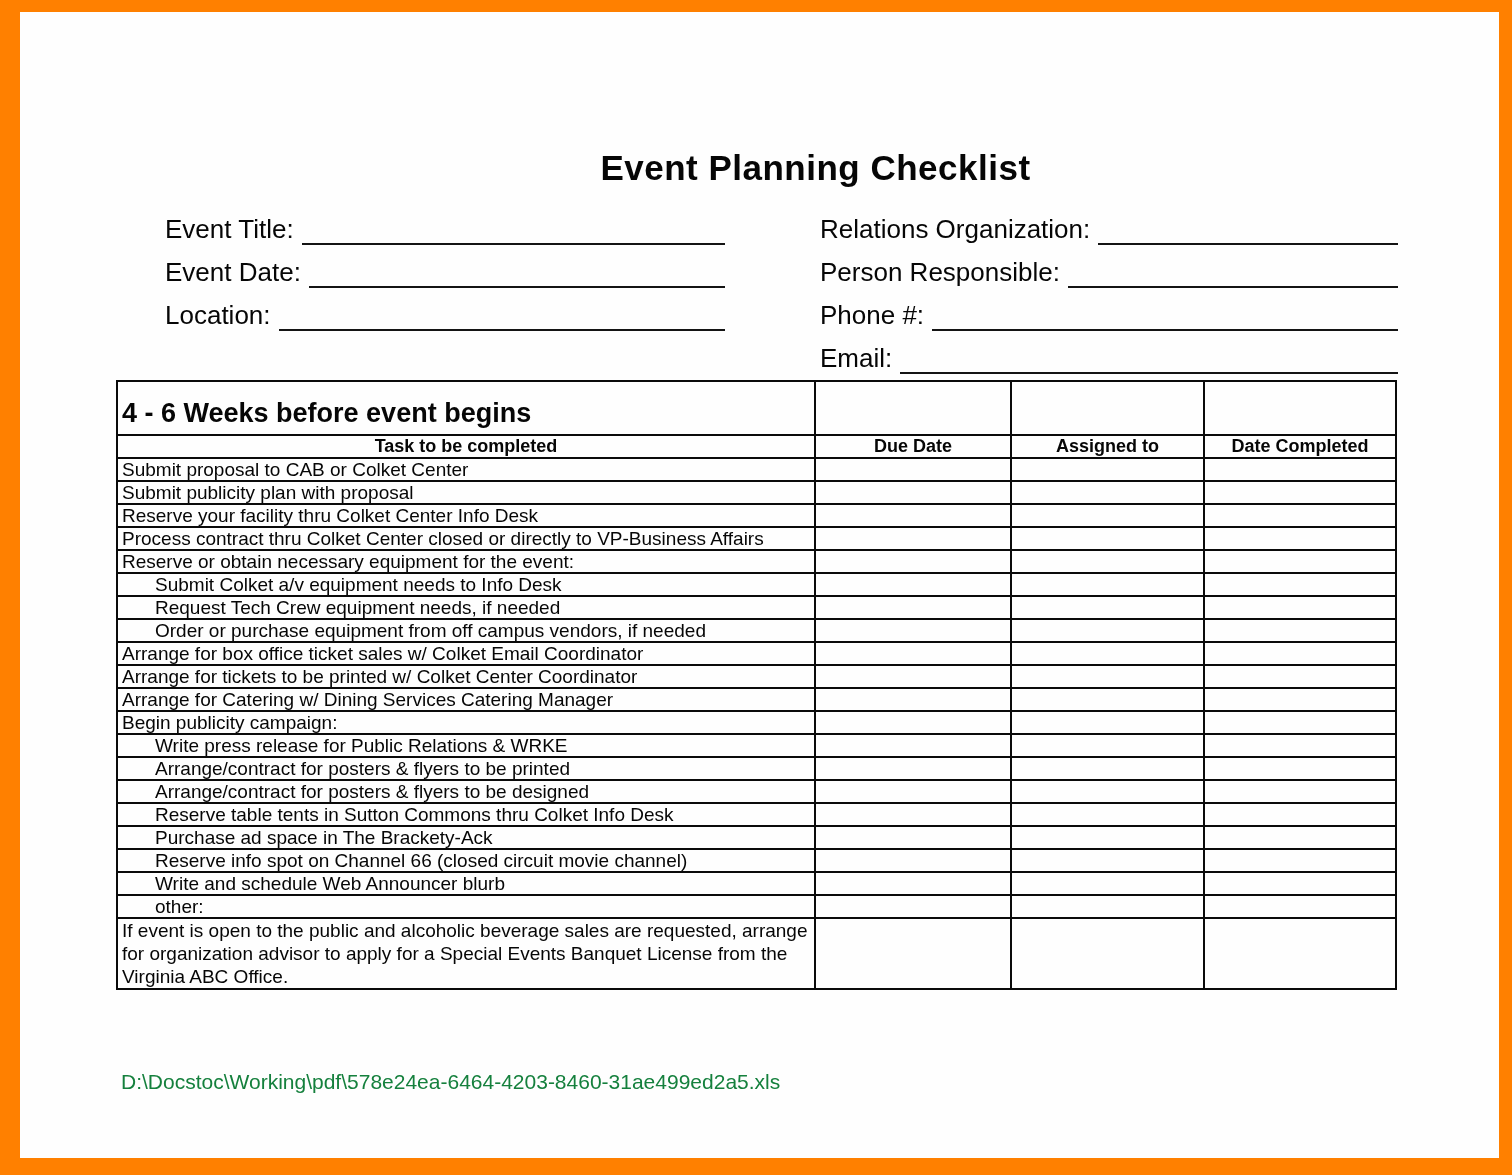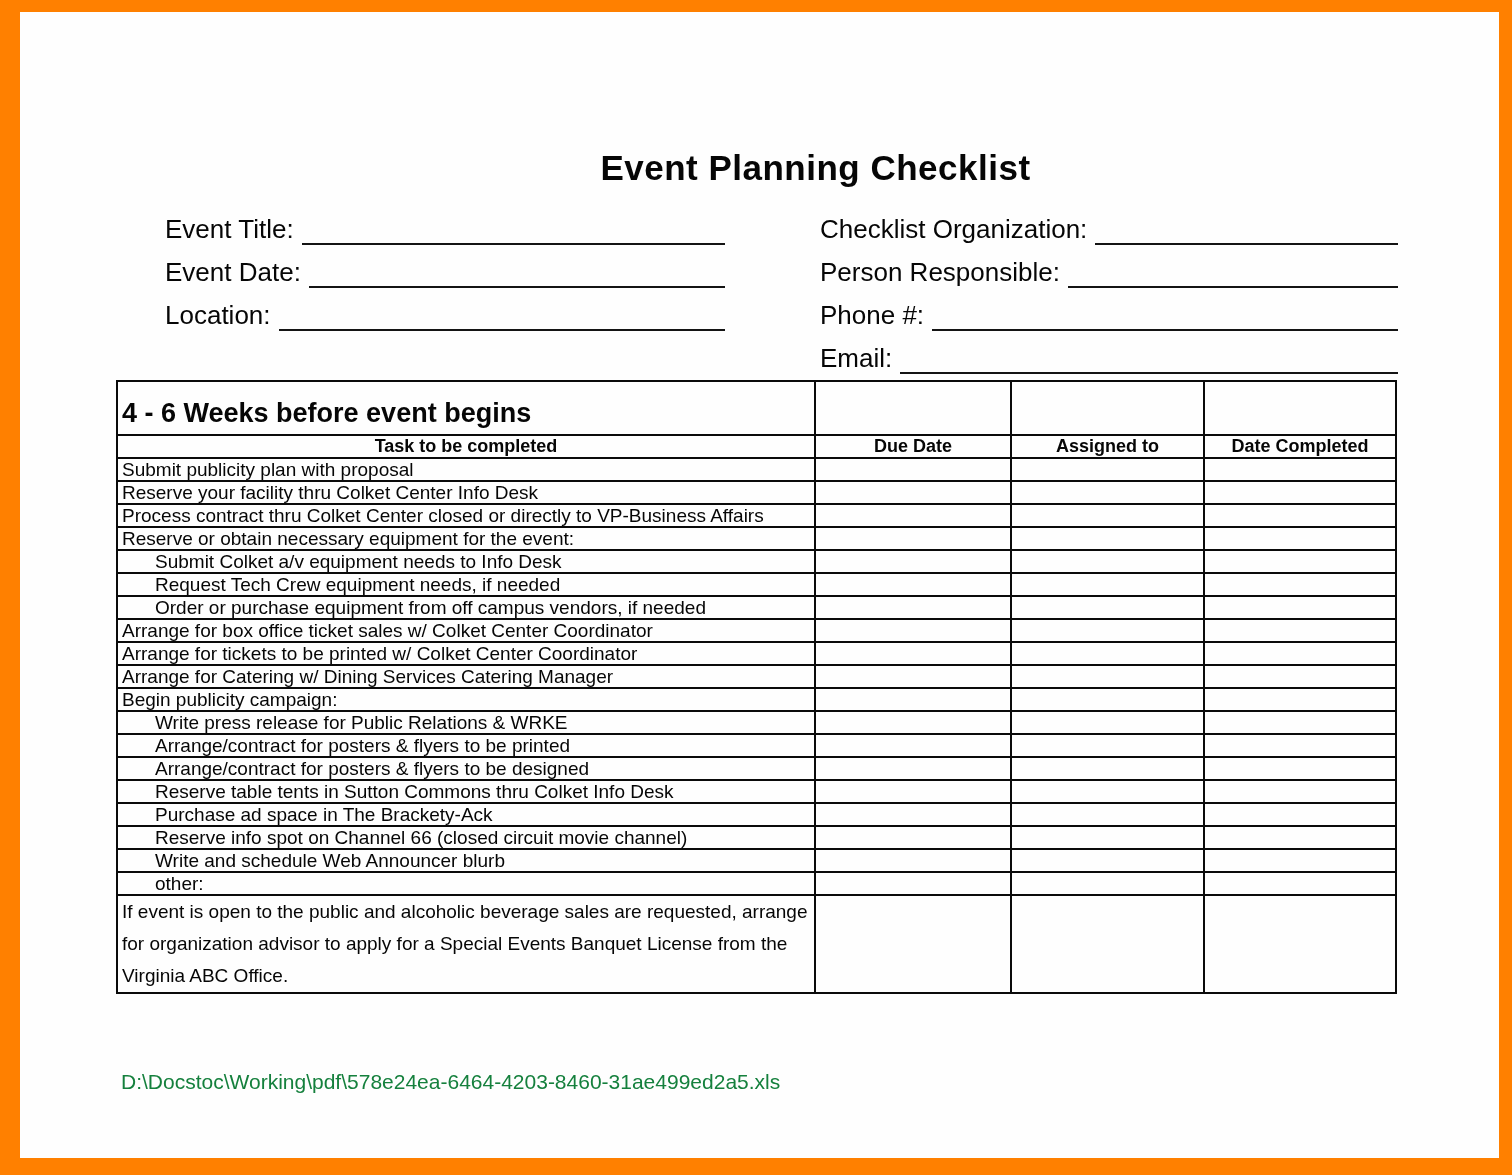--- a/index.html
+++ b/index.html
@@ -83,21 +83,21 @@
   .checklist .header-row th {
     font-size: 18px;
     font-weight: bold;
     text-align: center;
   }
   .checklist td.task-cell { text-align: left; }
   .checklist td.indent { padding-left: 37px; }
   .checklist tr.tall-row td {
     height: 68px;
     vertical-align: top;
-    line-height: 32px;
+    line-height: 23px;
   }
   .checklist tr.tall-row td.task-cell { white-space: pre-line; }
   .footer-path {
     position: absolute;
     left: 101px; top: 1058px;
     font-size: 21px;
     color: #15803d;
     white-space: nowrap;
   }
 </style>
@@ -118,21 +118,21 @@
           <span class="field-label">Event Date:</span>
           <div class="field-line"></div>
         </div>
         <div class="field-row">
           <span class="field-label">Location:</span>
           <div class="field-line"></div>
         </div>
       </div>
     <div class="fields fields-right" id="fields-right">
         <div class="field-row">
-          <span class="field-label">Checklist Organization:</span>
+          <span class="field-label">Relations Organization:</span>
           <div class="field-line"></div>
         </div>
         <div class="field-row">
           <span class="field-label">Person Responsible:</span>
           <div class="field-line"></div>
         </div>
         <div class="field-row">
           <span class="field-label">Phone #:</span>
           <div class="field-line"></div>
         </div>
@@ -155,20 +155,26 @@
           <td></td>
           <td></td>
           <td></td>
         </tr>
         <tr class="header-row">
           <th>Task to be completed</th>
           <th>Due Date</th>
           <th>Assigned to</th>
           <th>Date Completed</th>
         </tr>
+      <tr>
+            <td class="task-cell">Submit proposal to CAB or Colket Center</td>
+            <td></td>
+            <td></td>
+            <td></td>
+          </tr>
           <tr>
             <td class="task-cell">Submit publicity plan with proposal</td>
             <td></td>
             <td></td>
             <td></td>
           </tr>
           <tr>
             <td class="task-cell">Reserve your facility thru Colket Center Info Desk</td>
             <td></td>
             <td></td>
@@ -198,21 +204,21 @@
             <td></td>
             <td></td>
           </tr>
           <tr>
             <td class="task-cell indent">Order or purchase equipment from off campus vendors, if needed</td>
             <td></td>
             <td></td>
             <td></td>
           </tr>
           <tr>
-            <td class="task-cell">Arrange for box office ticket sales w/ Colket Center Coordinator</td>
+            <td class="task-cell">Arrange for box office ticket sales w/ Colket Email Coordinator</td>
             <td></td>
             <td></td>
             <td></td>
           </tr>
           <tr>
             <td class="task-cell">Arrange for tickets to be printed w/ Colket Center Coordinator</td>
             <td></td>
             <td></td>
             <td></td>
           </tr>

